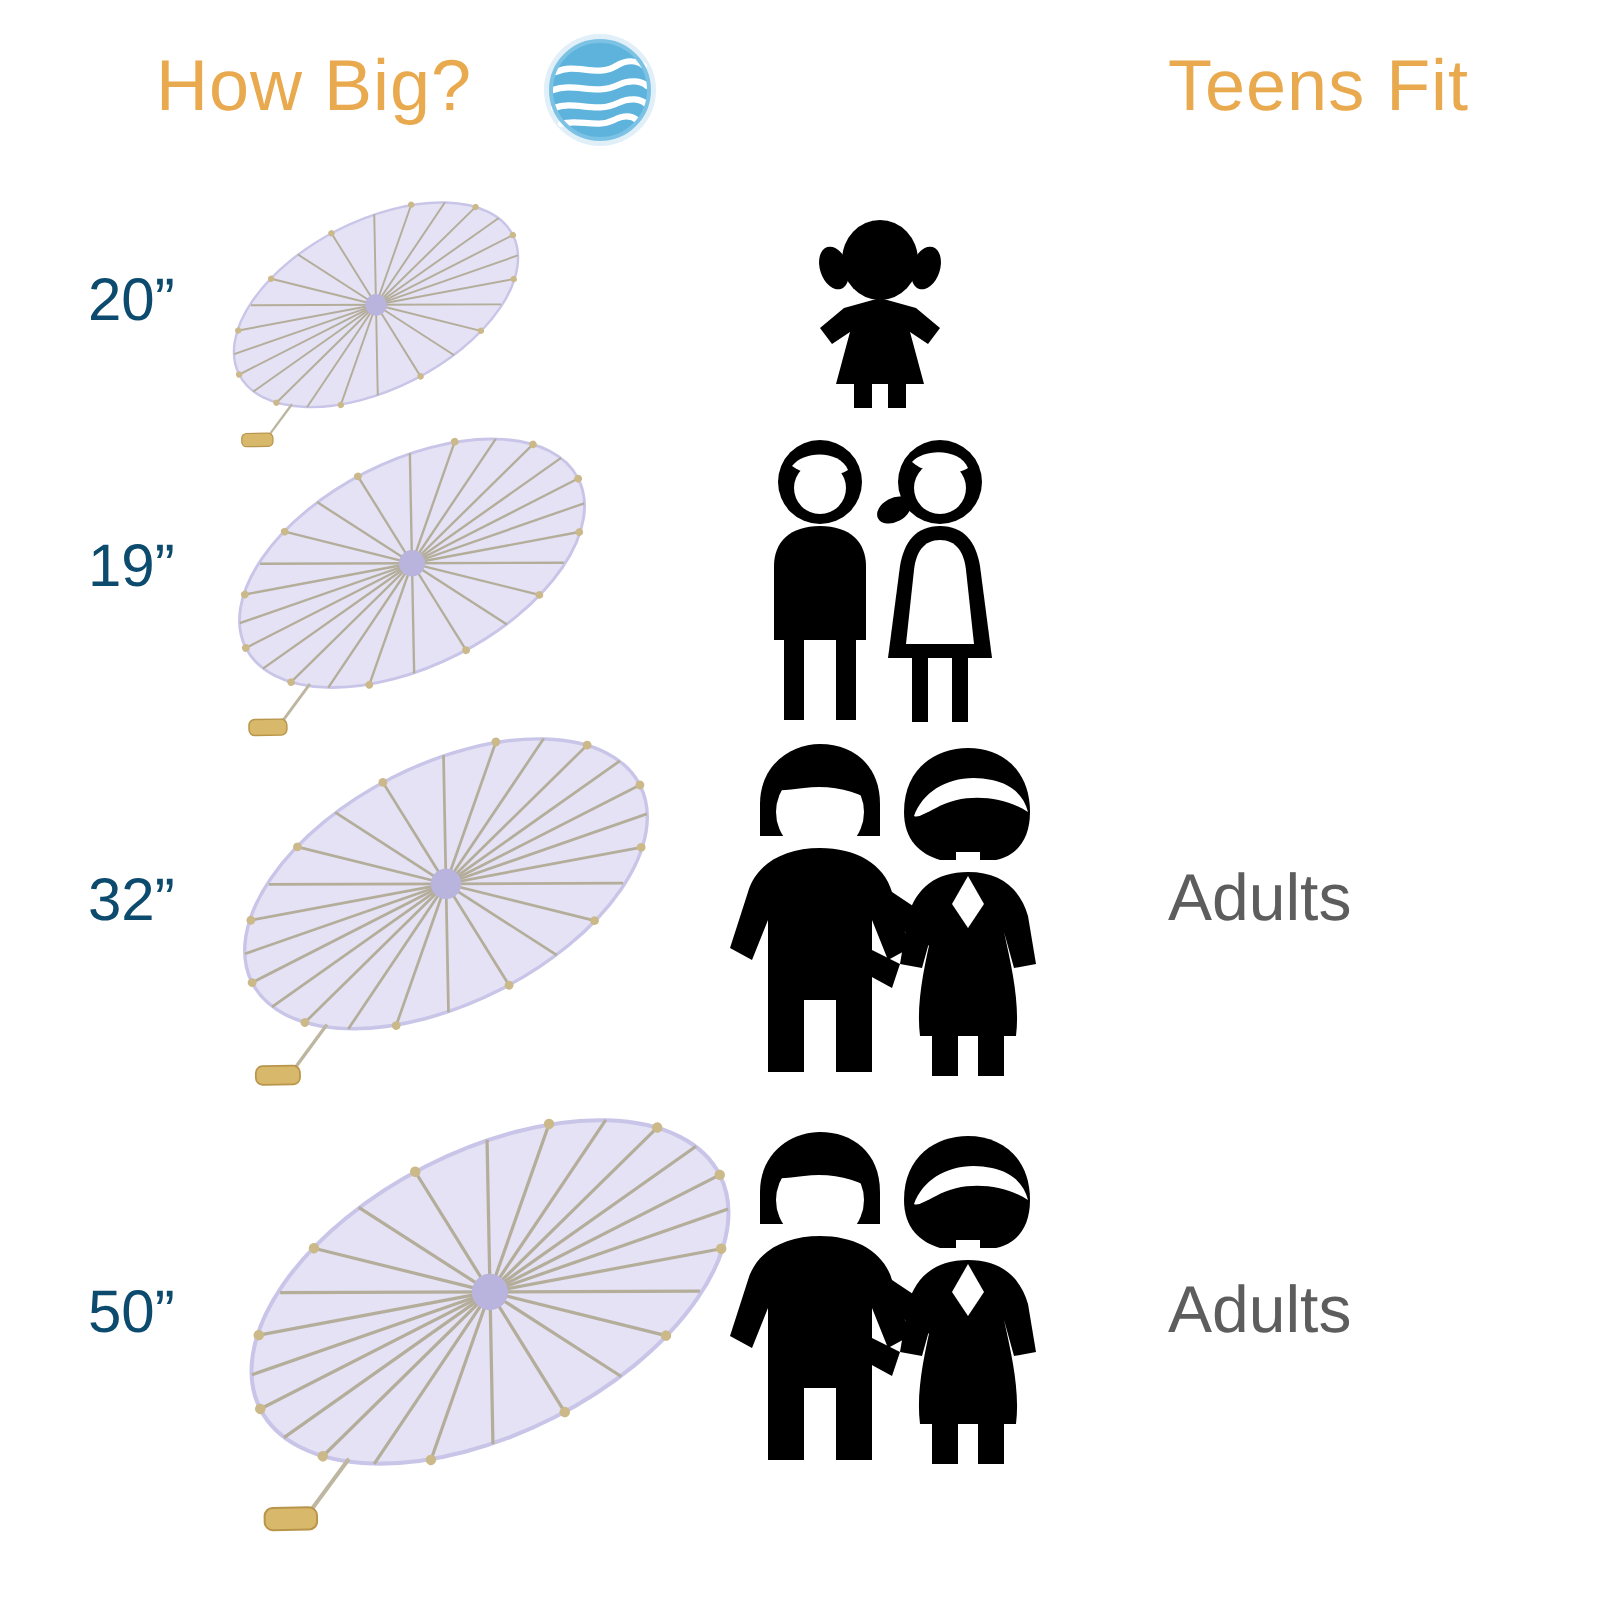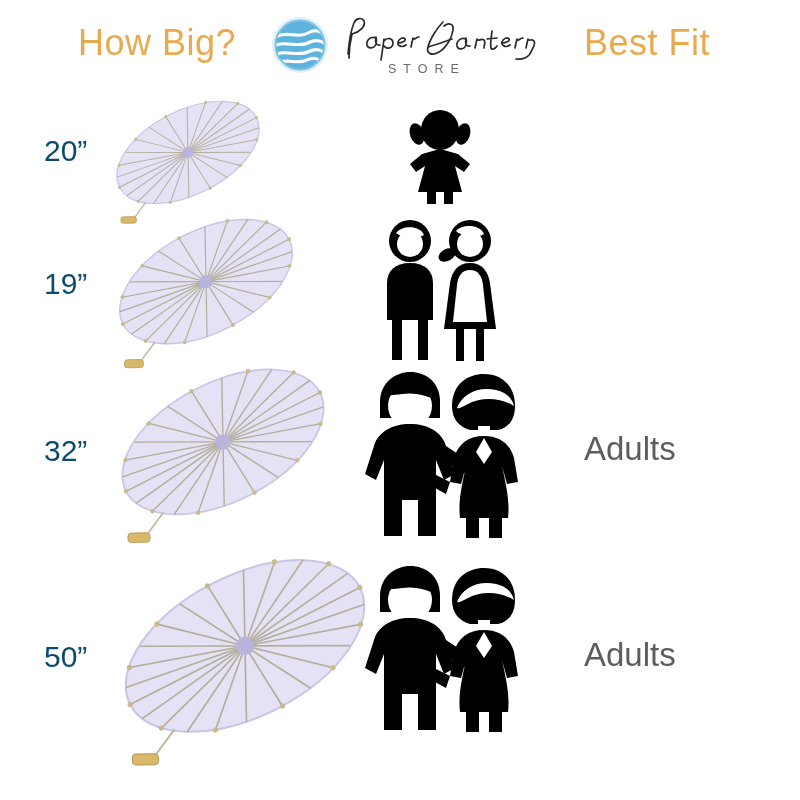--- a/index.html
+++ b/index.html
@@ -67,58 +67,23 @@
           <g fill="none" stroke="#ffffff" stroke-width="3.1" stroke-linecap="round">
             <path d="M10 22 C20 17, 30 25, 40 19 C46 15.5, 51 16.5, 54 19"></path>
             <path d="M8.5 31 C19 27, 30 34, 41 28.5 C47 25.5, 53 26.5, 55.5 29"></path>
             <path d="M9 40 C19 36, 30 43, 41 37.5 C47 34.5, 52.5 35.5, 55 38"></path>
             <path d="M12.5 48 C21 45, 30 50.5, 39 46 C44 43.5, 48 44, 50.5 46"></path>
           </g>
           <ellipse cx="32" cy="31" rx="24.5" ry="24.5" fill="none" stroke="#7cc2e4" stroke-width="2"></ellipse>
         </svg>
       </div>
 
-      <div class="logo-words">
-        <div class="logo-script">
-          <svg width="198" height="52" viewBox="0 0 198 52">
-            <g fill="none" stroke="#2a2a2a" stroke-width="1.7" stroke-linecap="round" stroke-linejoin="round">
-
-              <path d="M8 42 C9 30, 11 18, 14 11 C16 6, 22 5, 24 9 C26 14, 20 20, 12 22"></path>
-              <path d="M12 22 C10 30, 9 38, 9 46"></path>
-
-              <path d="M36 26 C31 24, 26 28, 27 33 C28 37, 34 37, 36 32 C37 28, 36 25, 36 25 C35 30, 36 34, 40 33"></path>
-
-              <path d="M44 27 C43 34, 42 42, 41 48 M44 29 C47 25, 53 26, 53 31 C53 36, 47 38, 44 34"></path>
-
-              <path d="M58 31 C62 31, 66 29, 65 27 C64 25, 59 26, 58 30 C57 34, 62 36, 66 33"></path>
-
-              <path d="M71 35 C72 30, 73 26, 73 26 C74 29, 76 25, 79 25"></path>
-
-              <path d="M103 10 C97 16, 90 27, 88 35 C86 42, 92 44, 99 40 C106 36, 112 26, 113 18 C114 12, 109 10, 104 14"></path>
-              <path d="M88 35 C95 33, 104 30, 112 27"></path>
-
-              <path d="M126 27 C121 25, 116 29, 117 34 C118 38, 124 38, 126 33 C127 29, 126 26, 126 26 C125 31, 126 35, 130 34"></path>
-
-              <path d="M135 36 C136 31, 137 27, 137 27 C138 30, 141 26, 144 28 C146 30, 144 33, 144 36"></path>
-
-              <path d="M152 19 C151 27, 150 33, 151 36 C152 38, 155 37, 157 34 M147 27 L157 26"></path>
-
-              <path d="M162 31 C166 31, 170 29, 169 27 C168 25, 163 26, 162 30 C161 34, 166 36, 170 33"></path>
-
-              <path d="M175 36 C176 31, 177 27, 177 27 C178 30, 180 26, 183 26"></path>
-
-              <path d="M186 36 C187 31, 188 27, 188 27 C189 30, 192 26, 194 29 C196 32, 193 35, 191 40 C189 45, 183 48, 176 47"></path>
-            </g>
-          </svg>
-        </div>
-        <div class="logo-store">STORE</div>
-      </div>
-    </div>
-
-    <div class="hdr-title" id="hdr-right">Best Fit</div>
+    </div>
+
+    <div class="hdr-title" id="hdr-right">Teens Fit</div>
   </div>
 
   <div class="row" style="top:90px;height:130px;">
     <div class="size-label" style="left:44px;top:44px;">20”</div>
 
     <div class="parasol" style="left:104px;top:0px;">
       <svg width="168" height="132" viewBox="0 0 280 220">
         <g transform="translate(140,104) rotate(-27)">
           <ellipse rx="128" ry="70" fill="#e4e2f4" stroke="#c9c5e8" stroke-width="2"></ellipse>
           <g stroke="#b3ad9a" stroke-width="1.6" fill="none">

